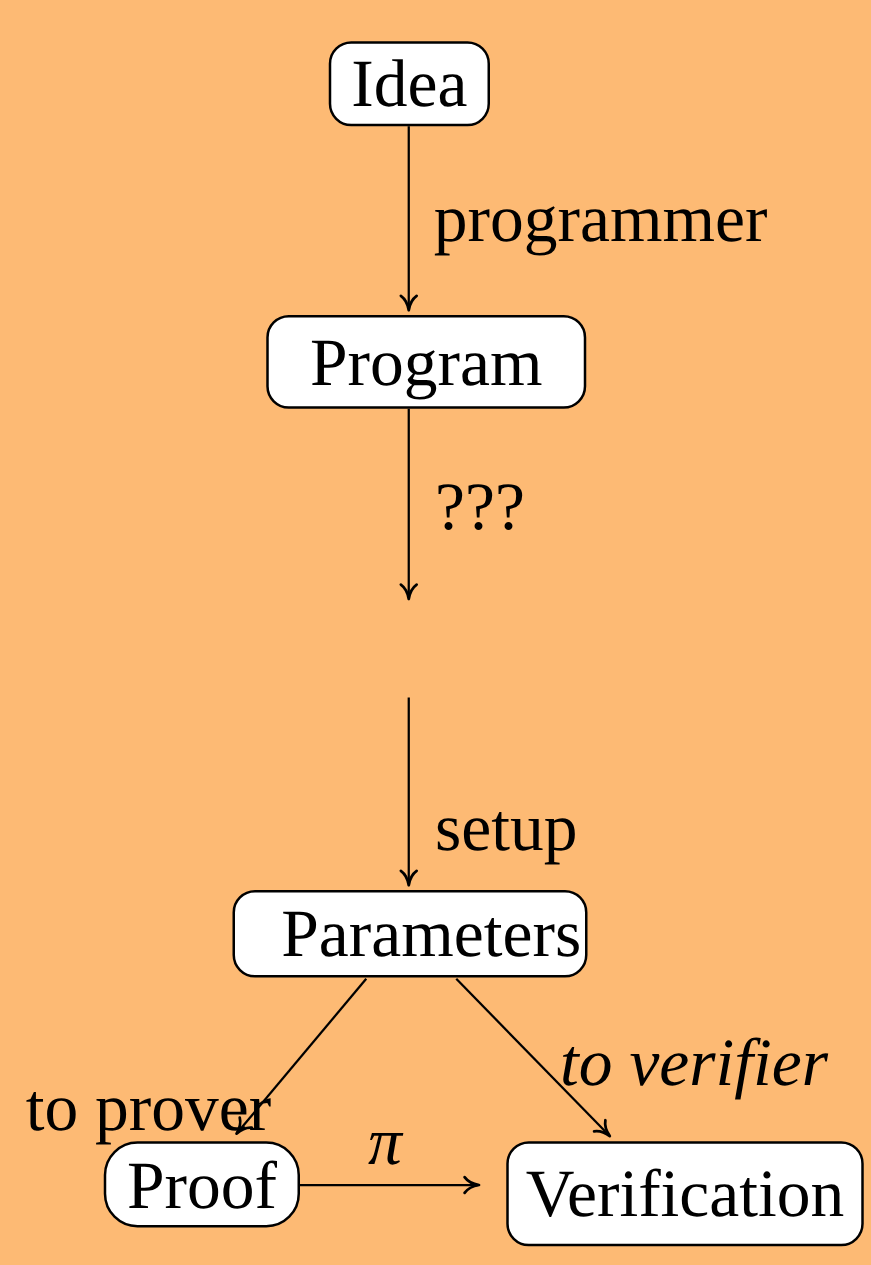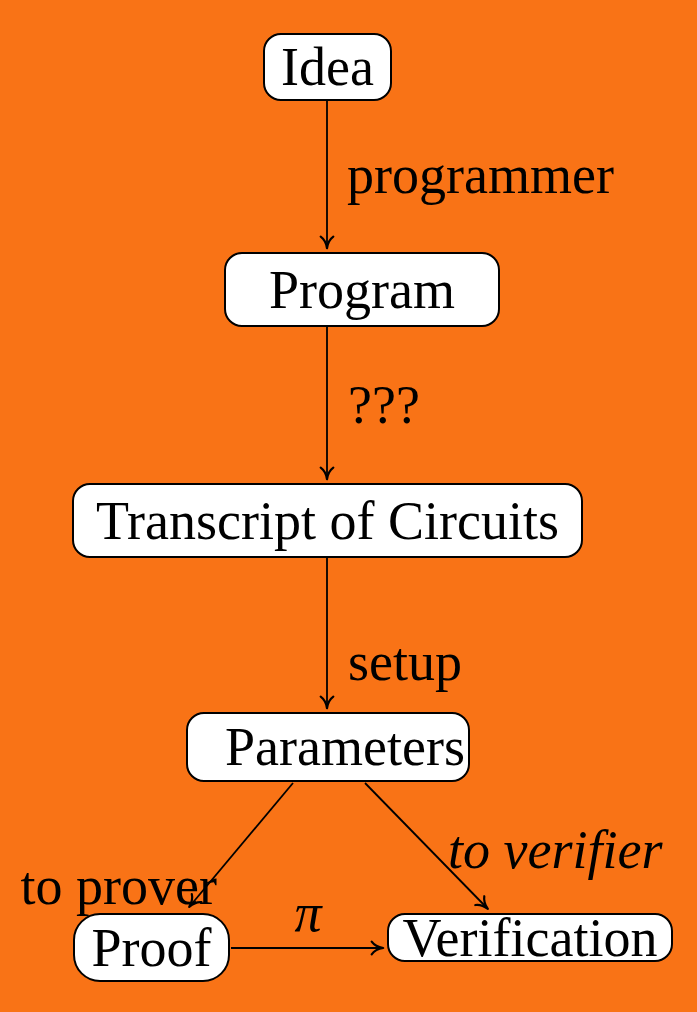--- a/index.html
+++ b/index.html
@@ -4,21 +4,21 @@
 <style>
   html, body {
     margin: 0;
     padding: 0;
     background: #ffffff;
   }
   .canvas {
     position: relative;
     width: 697px;
     height: 1012px;
-    background: #f97316;
+    background: #fdba74;
     font-family: "Liberation Serif", "DejaVu Serif", serif;
     color: #000000;
     overflow: hidden;
   }
   .edges {
     position: absolute;
     left: 0;
     top: 0;
   }
   .node {
@@ -28,25 +28,25 @@
     border-radius: 18px;
     background: #ffffff;
     display: flex;
     align-items: center;
     justify-content: center;
     font-size: 54px;
     line-height: 1;
     white-space: nowrap;
   }
   .node-idea         { left: 263px; top: 33px;  width: 129px; height: 68px; }
-  .node-program      { left: 213px; top: 252px; width: 276px; height: 75px; margin-left: 11px; }
+  .node-program      { left: 213px; top: 252px; width: 256px; height: 75px; }
   .node-transcript   { left: 72px;  top: 483px; width: 511px; height: 75px; }
   .node-parameters   { left: 186px; top: 712px; width: 284px; height: 70px; padding-left: 34px; }
-  .node-proof        { left: 73px;  top: 913px; width: 157px; height: 69px; border-radius: 27px; }
-  .node-verification { left: 387px; top: 913px; width: 286px; height: 49px; }
+  .node-proof        { left: 83px;  top: 913px; width: 157px; height: 69px; border-radius: 27px; }
+  .node-verification { left: 405px; top: 913px; width: 286px; height: 84px; }
 
   .edge-label {
     position: absolute;
     font-size: 54px;
     line-height: 1;
     white-space: nowrap;
     transform: translateY(-50%);
   }
   .lbl-programmer { left: 347px; top: 175px; }
   .lbl-qqq        { left: 348px; top: 405px; }
@@ -77,23 +77,20 @@
     <line x1="365" y1="783" x2="487" y2="908" stroke="#000000" stroke-width="1.8" marker-end="url(#tikzArrow)"></line>
     <line x1="231" y1="948" x2="382" y2="948" stroke="#000000" stroke-width="1.8" marker-end="url(#tikzArrow)"></line>
   </svg>
 
   <div class="node node-idea">
     <span>Idea</span>
   </div>
   <div class="node node-program">
     <span>Program</span>
   </div>
-  <div class="node node-transcript">
-    <span>Transcript of Circuits</span>
-  </div>
   <div class="node node-parameters">
     <span>Parameters</span>
   </div>
   <div class="node node-proof">
     <span>Proof</span>
   </div>
   <div class="node node-verification">
     <span>Verification</span>
   </div>
 

